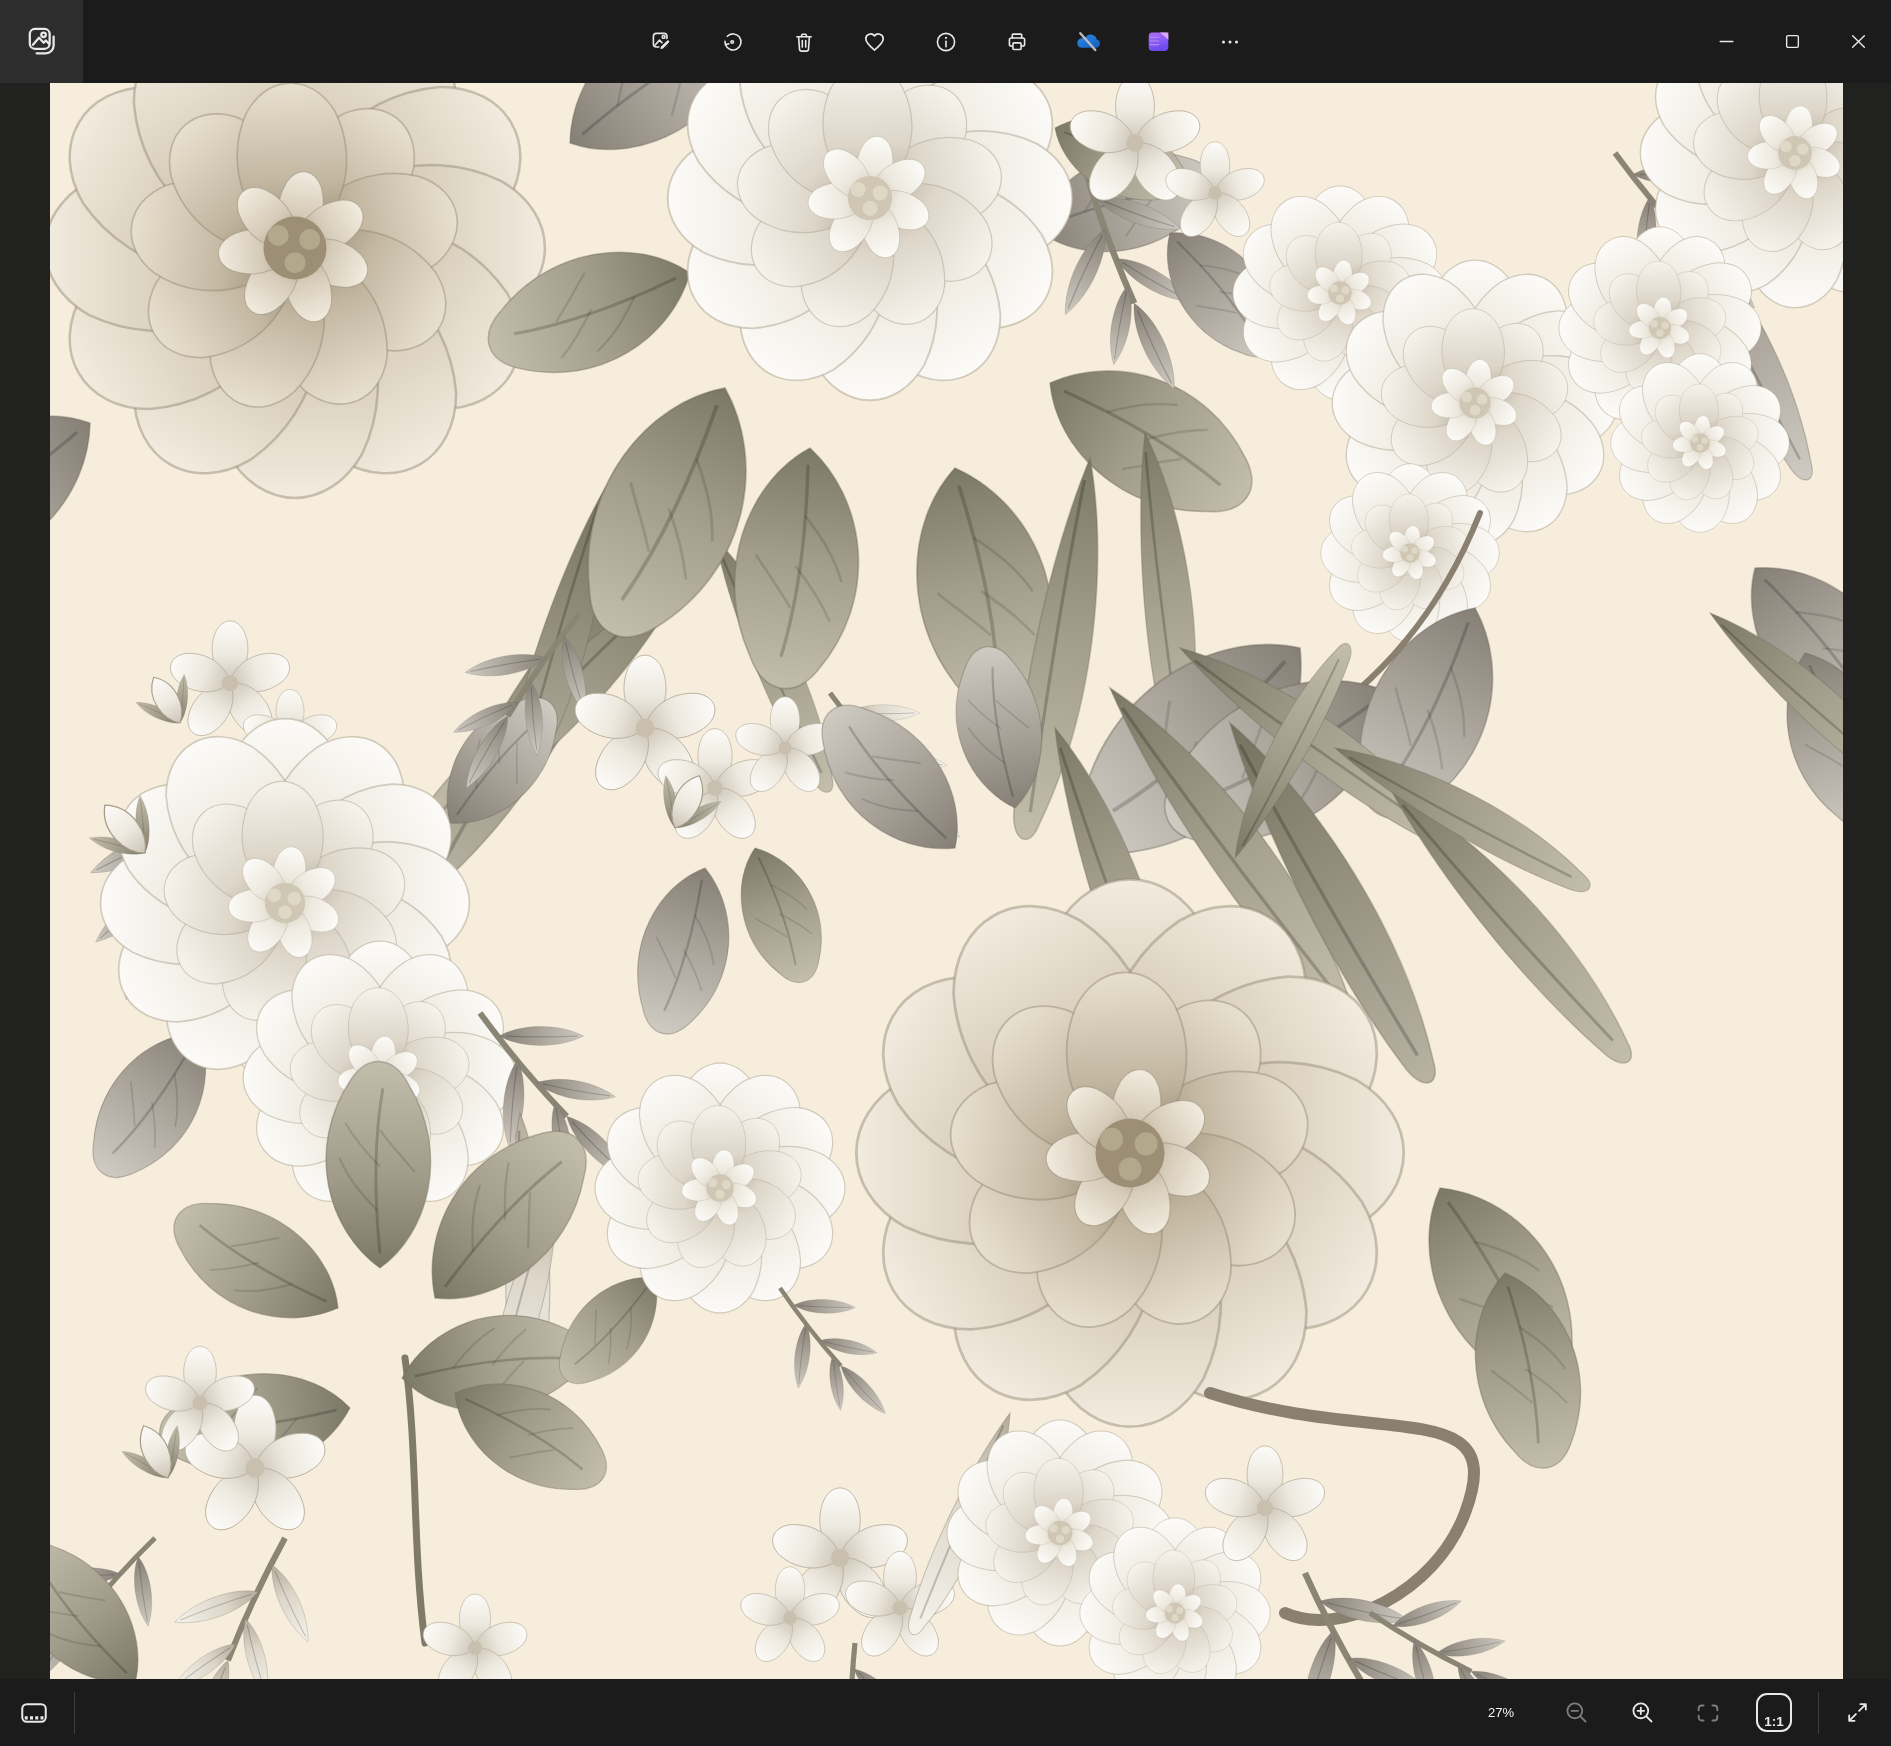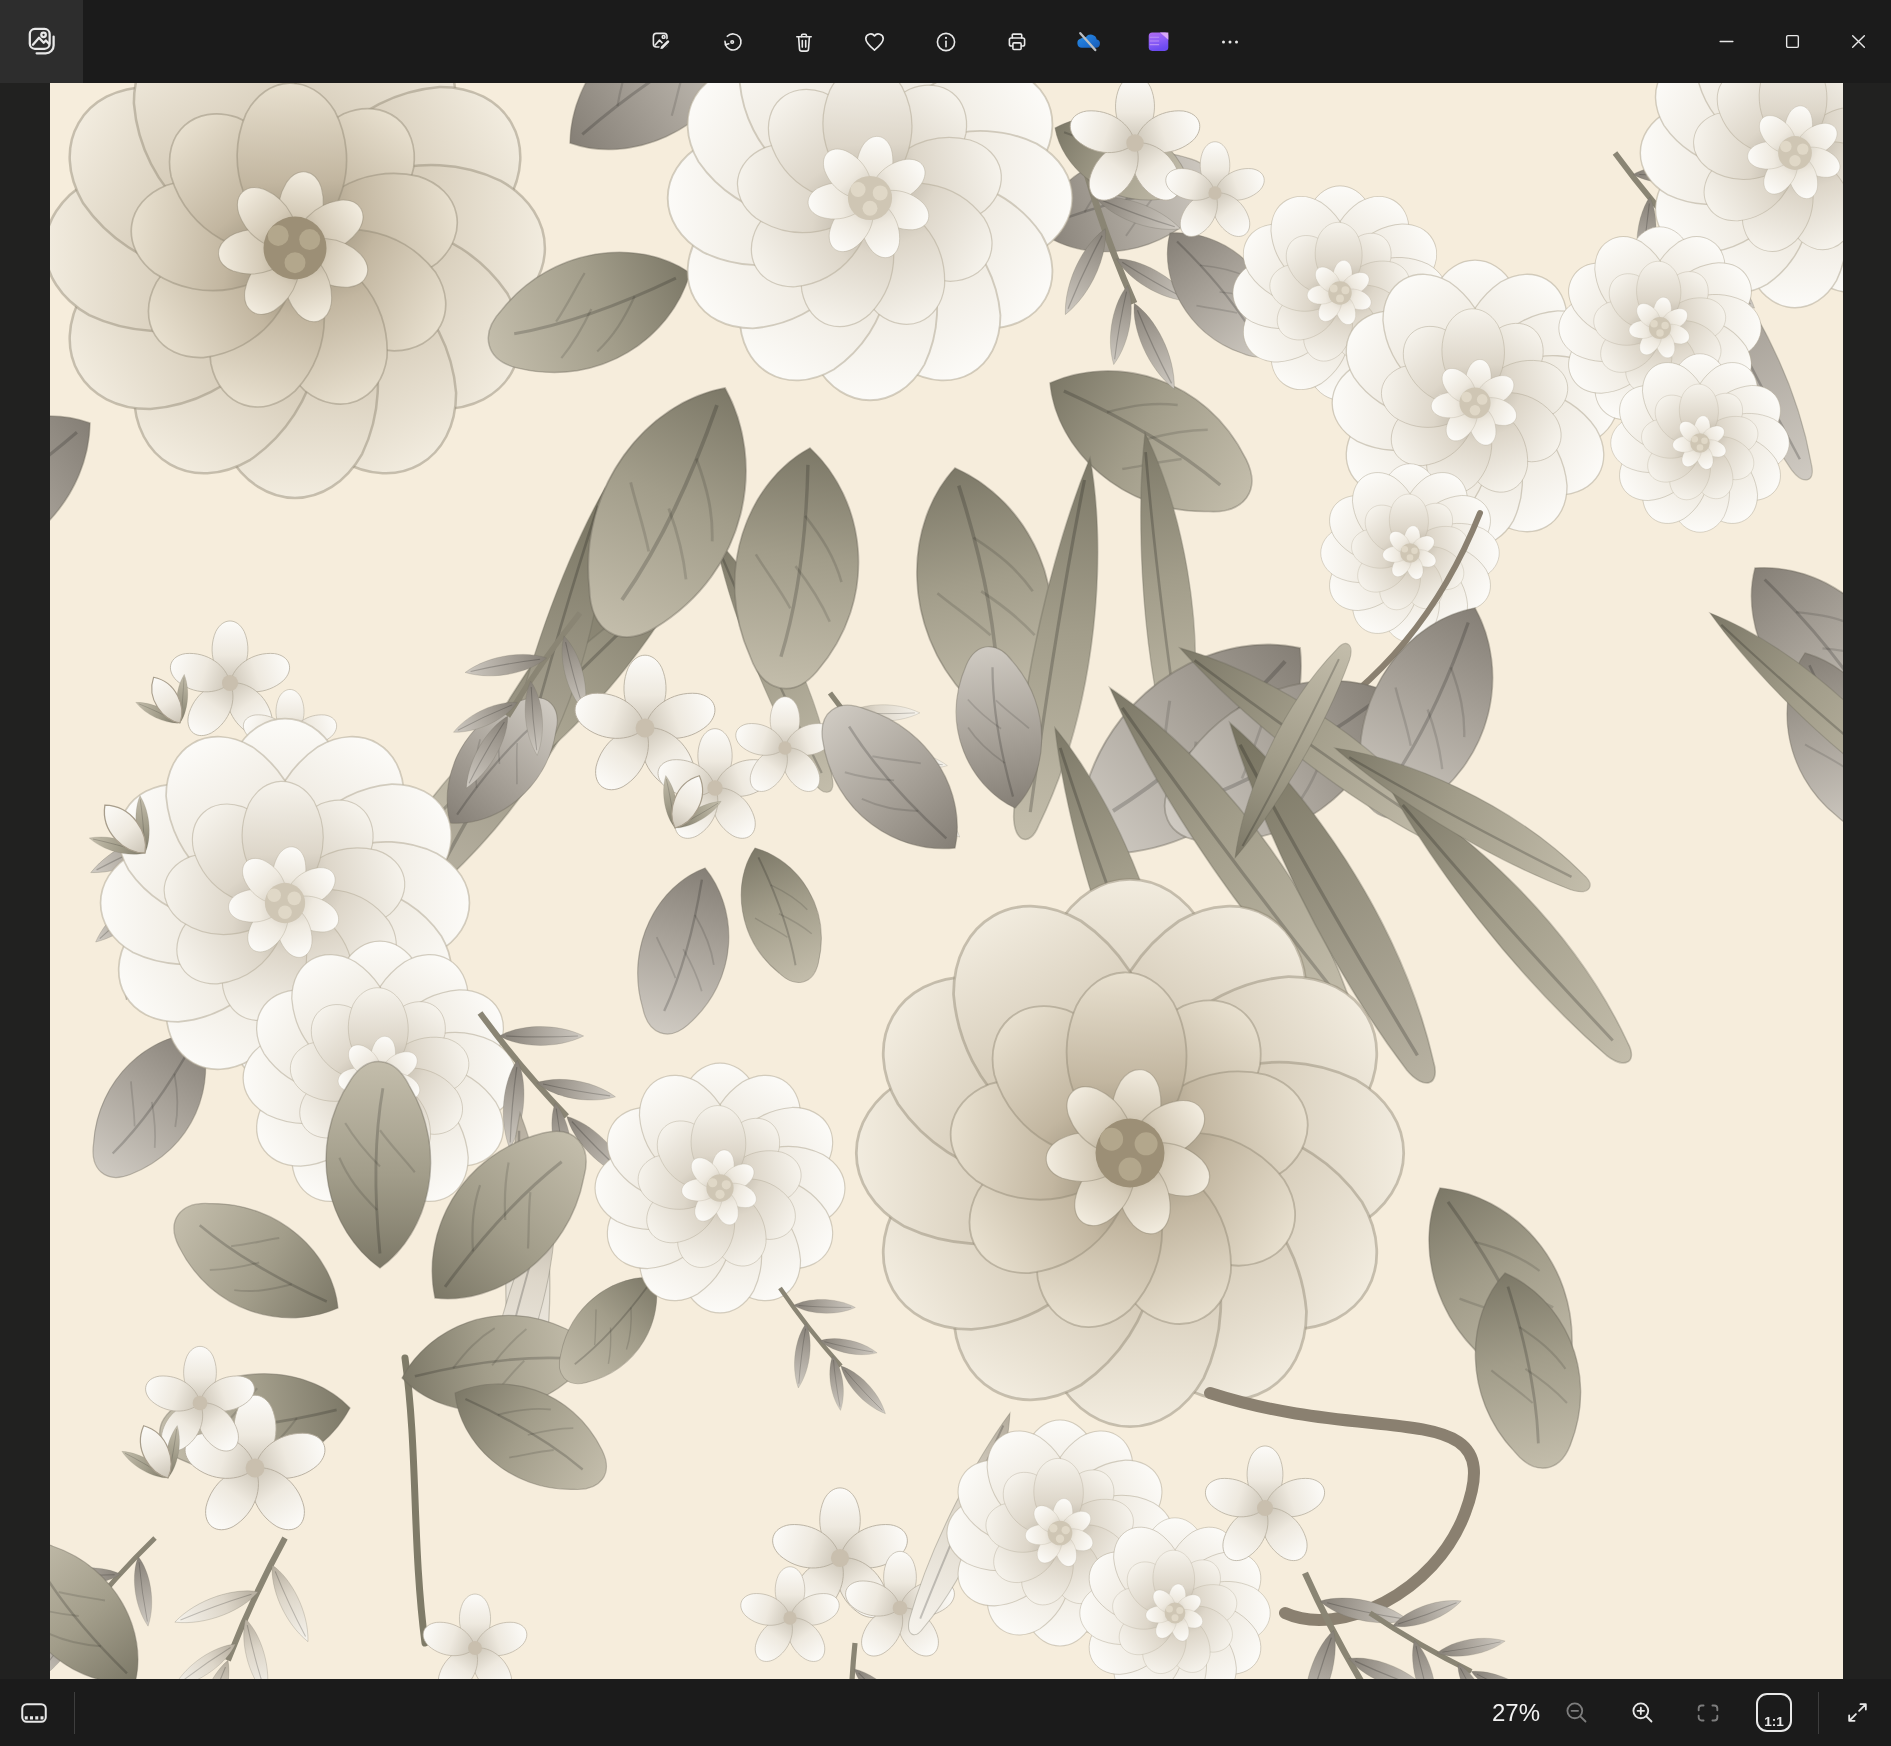--- a/index.html
+++ b/index.html
@@ -48,21 +48,21 @@
   .bottombar{
     position:absolute;left:0;bottom:0;width:1891px;height:67px;
     background:#1b1b1b;display:flex;align-items:center;z-index:5;
   }
   .film-btn{
     width:46px;height:46px;margin-left:11px;background:transparent;border:none;padding:0;
     display:flex;align-items:center;justify-content:center;border-radius:6px;cursor:pointer;
   }
   .vdiv{width:1px;height:42px;background:#3e3e3e;margin-left:17px}
   .spacer{flex:1}
-  .zoom-label{color:#f2f2f2;font-size:24px;margin-right:14px}
+  .zoom-label{color:#f2f2f2;font-size:13px;margin-right:40px}
   .zb{
     width:44px;height:44px;background:transparent;border:none;padding:0;
     display:flex;align-items:center;justify-content:center;border-radius:6px;cursor:pointer;
     margin-right:22px;
   }
   .zb.dim svg{stroke:#7d7d7d}
   .ratio{
     border:2.2px solid #e9e9e9;border-radius:11px;padding:20px 6px 2px 6px;
     font-size:13.5px;font-weight:bold;color:#e9e9e9;line-height:1;
   }

